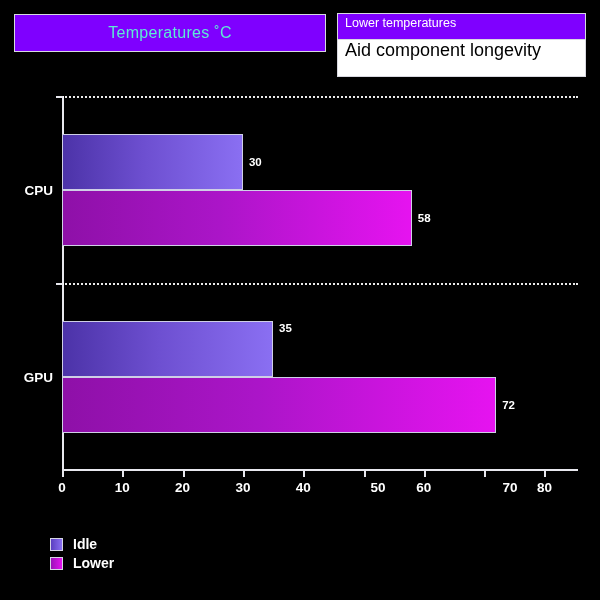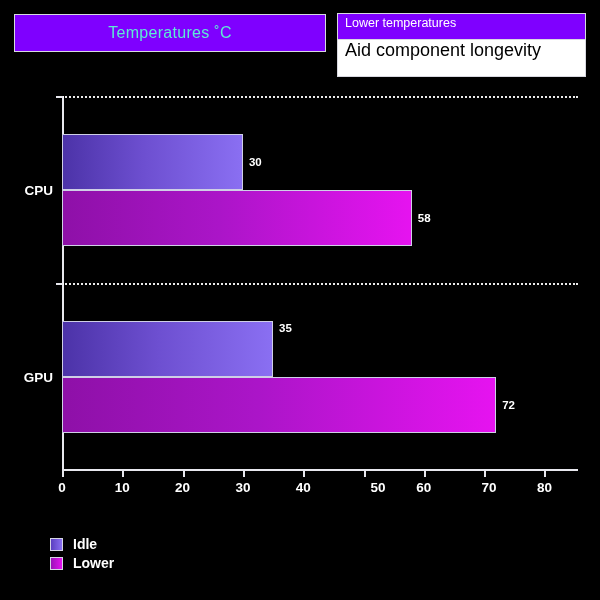--- a/index.html
+++ b/index.html
@@ -139,21 +139,21 @@
       <div class="xtick-label" style="left: 182.6px;">20</div>
       <div class="xtick" style="left: 242.9px;"></div>
       <div class="xtick-label" style="left: 242.9px;">30</div>
       <div class="xtick" style="left: 303.2px;"></div>
       <div class="xtick-label" style="left: 303.2px;">40</div>
       <div class="xtick" style="left: 363.5px;"></div>
       <div class="xtick-label" style="left: 378px;">50</div>
       <div class="xtick" style="left: 423.8px;"></div>
       <div class="xtick-label" style="left: 423.8px;">60</div>
       <div class="xtick" style="left: 484.1px;"></div>
-      <div class="xtick-label" style="left: 489px;">70</div>
+      <div class="xtick-label" style="left: 510px;">70</div>
       <div class="xtick" style="left: 544.4px;"></div>
       <div class="xtick-label" style="left: 544.4px;">80</div>
       <div class="bar idle" style="left: 62px; top: 134px; width: 180.9px; height: 56px;"></div>
       <div class="bar-value" style="left: 248.9px; top: 162px;">30</div>
       <div class="bar load" style="left: 62px; top: 190px; width: 349.74px; height: 56px;"></div>
       <div class="bar-value" style="left: 417.74px; top: 218px;">58</div>
       <div class="cat-label" style="right: 547px; top: 190px;">CPU</div>
       <div class="bar idle" style="left: 62px; top: 321px; width: 211.05px; height: 56px;"></div>
       <div class="bar-value" style="left: 279.05px; top: 328px;">35</div>
       <div class="bar load" style="left: 62px; top: 377px; width: 434.16px; height: 56px;"></div>

